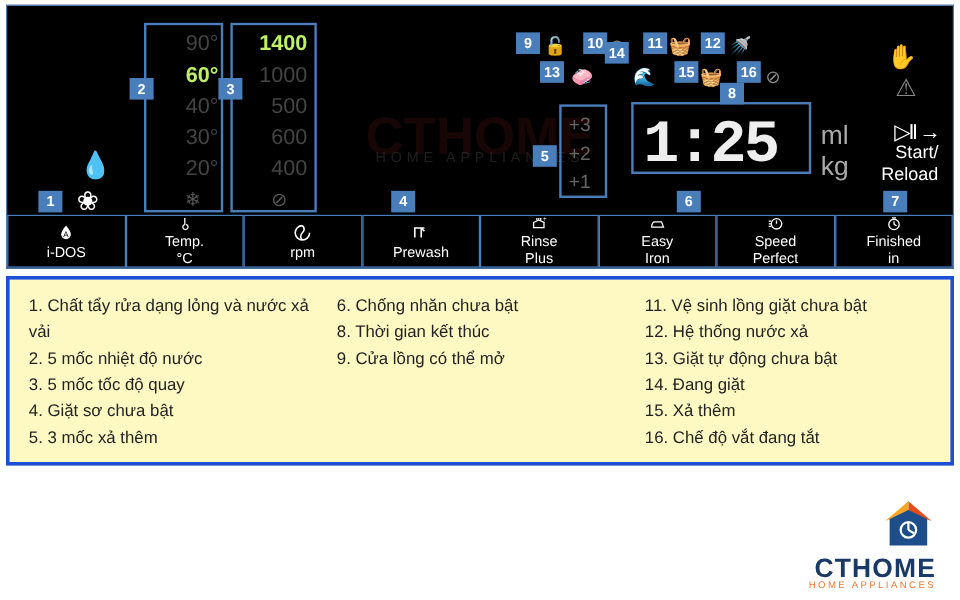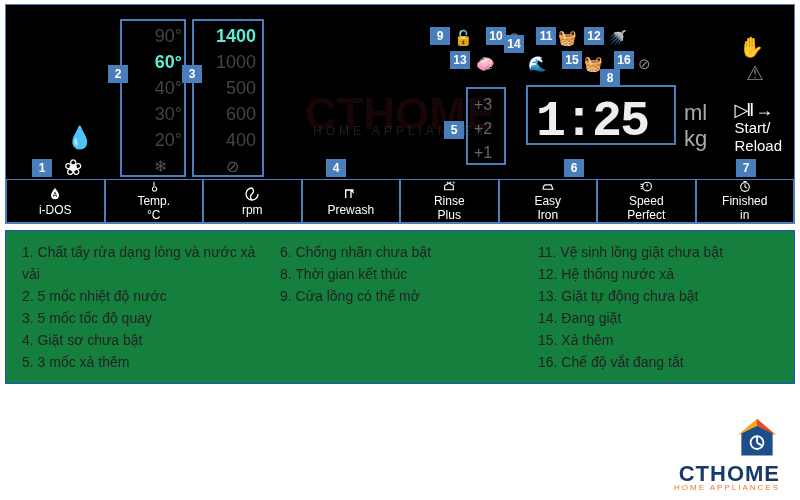--- a/index.html
+++ b/index.html
@@ -1,43 +1,43 @@
 <!DOCTYPE html>
 <html><head>
 <meta charset="utf-8">
 <style>
   *{box-sizing:border-box;margin:0;padding:0;font-family:Arial,Helvetica,sans-serif}
   body{width:800px;height:500px;background:#fff;position:relative;overflow:hidden}
 
   .panel{position:relative;width:790px;height:220px;margin:4px auto 0;background:#000;border:1px solid #4a7ebb}
   .dim{color:#444}
-  .sel{color:#5eead4;font-weight:bold}
+  .sel{color:#bef264;font-weight:bold}
 
   .temps{position:absolute;left:130px;top:18px;width:46px;text-align:right;line-height:26px;font-size:18px}
   .temps div{height:26px}
   .rpms{position:absolute;left:190px;top:18px;width:60px;text-align:right;line-height:26px;font-size:18px}
   .rpms div{height:26px}
   .extra{position:absolute;left:468px;top:88px;text-align:left;line-height:24px;font-size:16px;color:#666}
 
   .sevenseg{position:absolute;left:530px;top:88px;font-family:"Courier New",monospace;font-size:50px;color:#eee;letter-spacing:-2px;font-weight:bold}
   .units{position:absolute;left:678px;top:95px;color:#aaa;font-size:22px;line-height:26px}
 
-  .startbtn{position:absolute;right:12px;top:96px;color:#fff;text-align:left;font-size:15px;line-height:18px}
+  .startbtn{position:absolute;right:12px;top:96px;color:#fff;text-align:right;font-size:15px;line-height:18px}
   .startbtn .tri{font-size:18px;letter-spacing:-2px}
 
   .ico{position:absolute;color:#fff}
 
   .bottombar{position:absolute;left:0;right:0;bottom:0;height:44px;display:flex}
   .bcell{flex:1;border:1px solid #4a7ebb;color:#fff;text-align:center;font-size:12px;display:flex;flex-direction:column;align-items:center;justify-content:center;gap:1px}
   .bcell svg,.bcell .gly{height:16px}
 
   .callout{position:absolute;border:2px solid #4a7ebb}
   .num{position:absolute;width:20px;height:18px;background:#4a7ebb;color:#fff;font-size:12px;font-weight:bold;display:flex;align-items:center;justify-content:center}
 
-  .legend{width:790px;margin:6px auto 0;border:1px solid #1d4ed8;background:#15803d;padding:10px 16px;display:flex;gap:18px;font-size:14px;color:#222;line-height:22px}
+  .legend{width:790px;margin:6px auto 0;border:3px solid #1d4ed8;background:#fef9c3;padding:10px 16px;display:flex;gap:18px;font-size:14px;color:#222;line-height:22px}
   .legend .col{flex:1}
 
   .brand{position:absolute;right:20px;bottom:8px;text-align:right}
   .brand .logo{width:46px;height:46px;margin-left:auto}
   .brand .name{font-size:22px;font-weight:900;color:#183a68;letter-spacing:1px;line-height:18px}
   .brand .tag{font-size:8px;color:#e73;letter-spacing:2px}
 
   .wm{position:absolute;left:50%;top:50%;transform:translate(-50%,-50%);font-size:44px;font-weight:900;color:rgba(160,40,40,0.15);white-space:nowrap;pointer-events:none}
   .wm2{position:absolute;left:50%;top:58%;transform:translate(-50%,-50%);font-size:12px;color:rgba(120,120,120,0.25);letter-spacing:4px;pointer-events:none}
 </style>

